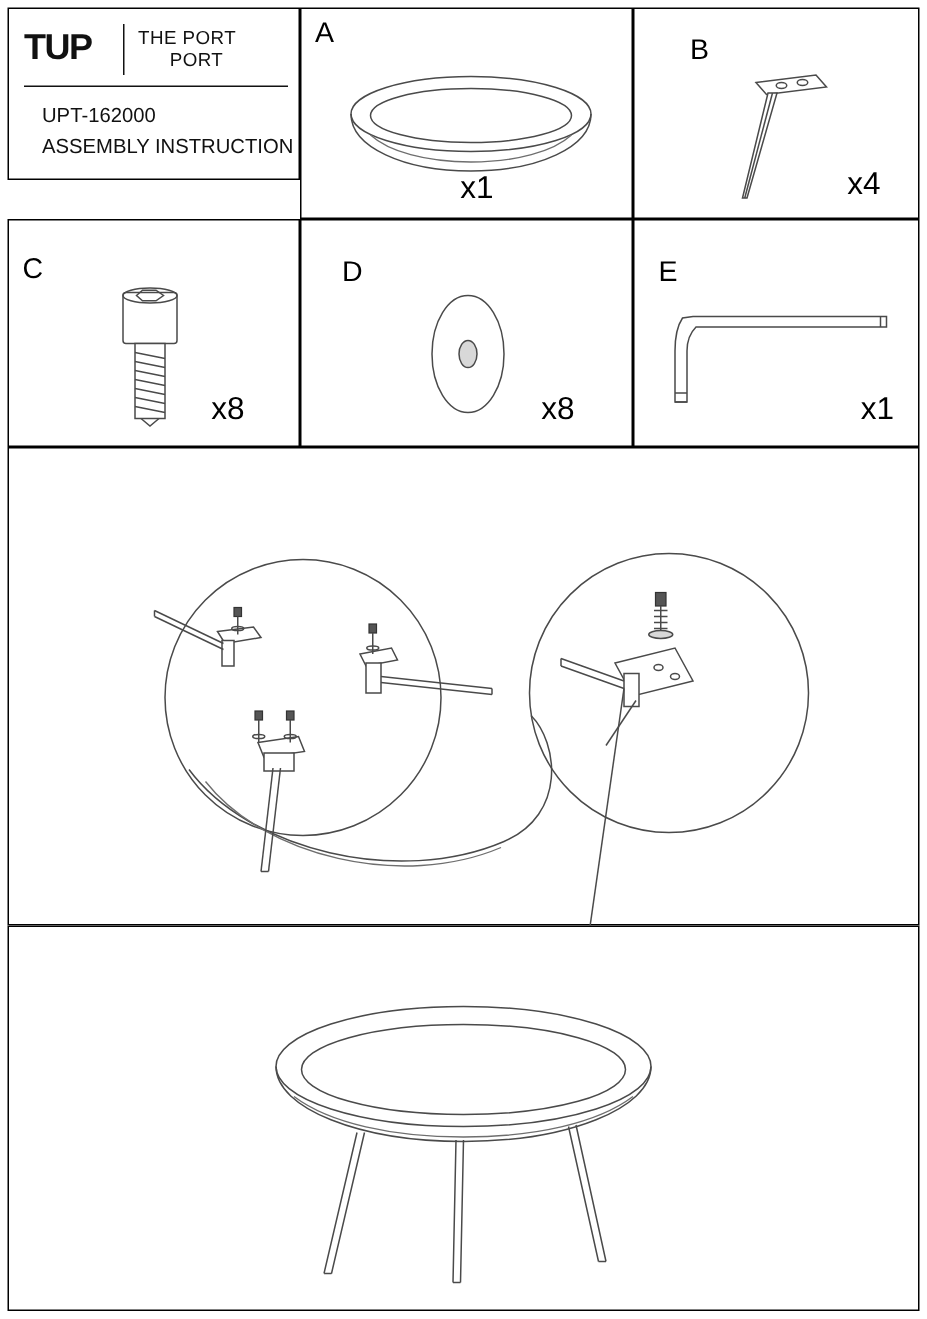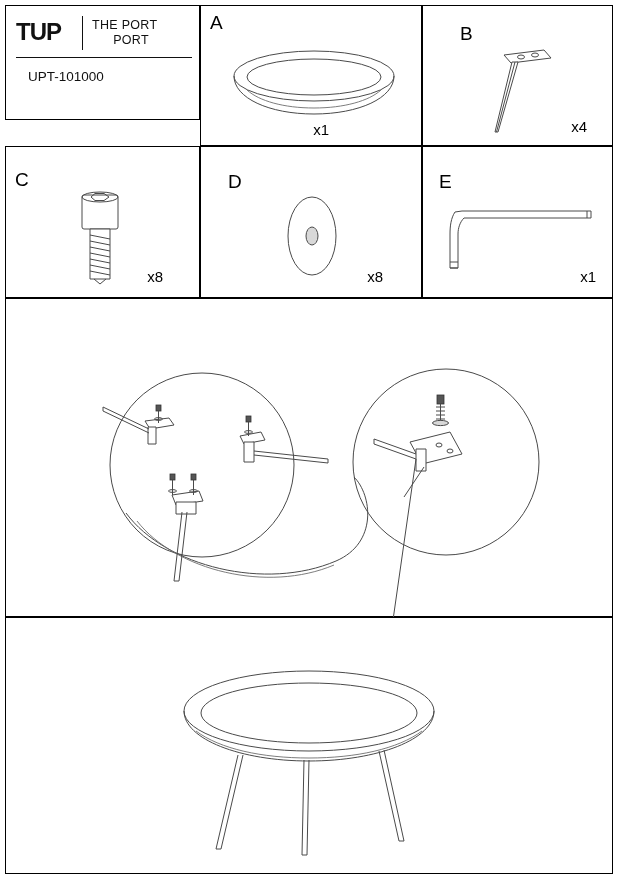--- a/index.html
+++ b/index.html
@@ -30,21 +30,21 @@
   }
   .panel-letter {
     position: absolute;
     font-size: 19px;
     font-family: "Liberation Sans", sans-serif;
     color: #000;
     letter-spacing: 0.5px;
   }
   .panel-qty {
     position: absolute;
-    font-size: 15px;
+    font-size: 21px;
     color: #000;
   }
   svg { display: block; overflow: visible; }
   .ln { fill: none; stroke: #4a4a4a; stroke-width: 1; }
   .ln-d { fill: none; stroke: #6e6e6e; stroke-width: 0.9; }
   .fillw { fill: #ffffff; stroke: #4a4a4a; stroke-width: 1; }
   .fillg { fill: #d8d8d8; stroke: #4a4a4a; stroke-width: 1; }
   .fillk { fill: #555; stroke: #333; stroke-width: 0.8; }
 
   
@@ -116,21 +116,22 @@
     <div class="logo-row">
       <div class="logo-mark">TUP</div>
       <div class="logo-divider"></div>
       <div class="logo-text">
         <span>THE PORT</span>
         <span class="l2">PORT</span>
       </div>
     </div>
     <div class="brand-rule"></div>
     <div class="brand-meta">
-      <div>UPT-101000</div>
+      <div>UPT-162000</div>
+      <div>ASSEMBLY INSTRUCTION</div>
     </div>
   </div>
 
   <div class="panel" id="part-a-panel">
     <div class="panel-letter" style="left:9px; top:6px;">A</div>
     <div class="panel-qty" style="right:92px; bottom:7px;">x1</div>
     <div class="art" style="left:28px; top:40px;">
       <svg width="170" height="78" viewBox="0 0 170 78">
         <ellipse class="fillw" cx="85" cy="30" rx="80" ry="25"></ellipse>
         <ellipse class="ln" cx="85" cy="31" rx="67" ry="18"></ellipse>

